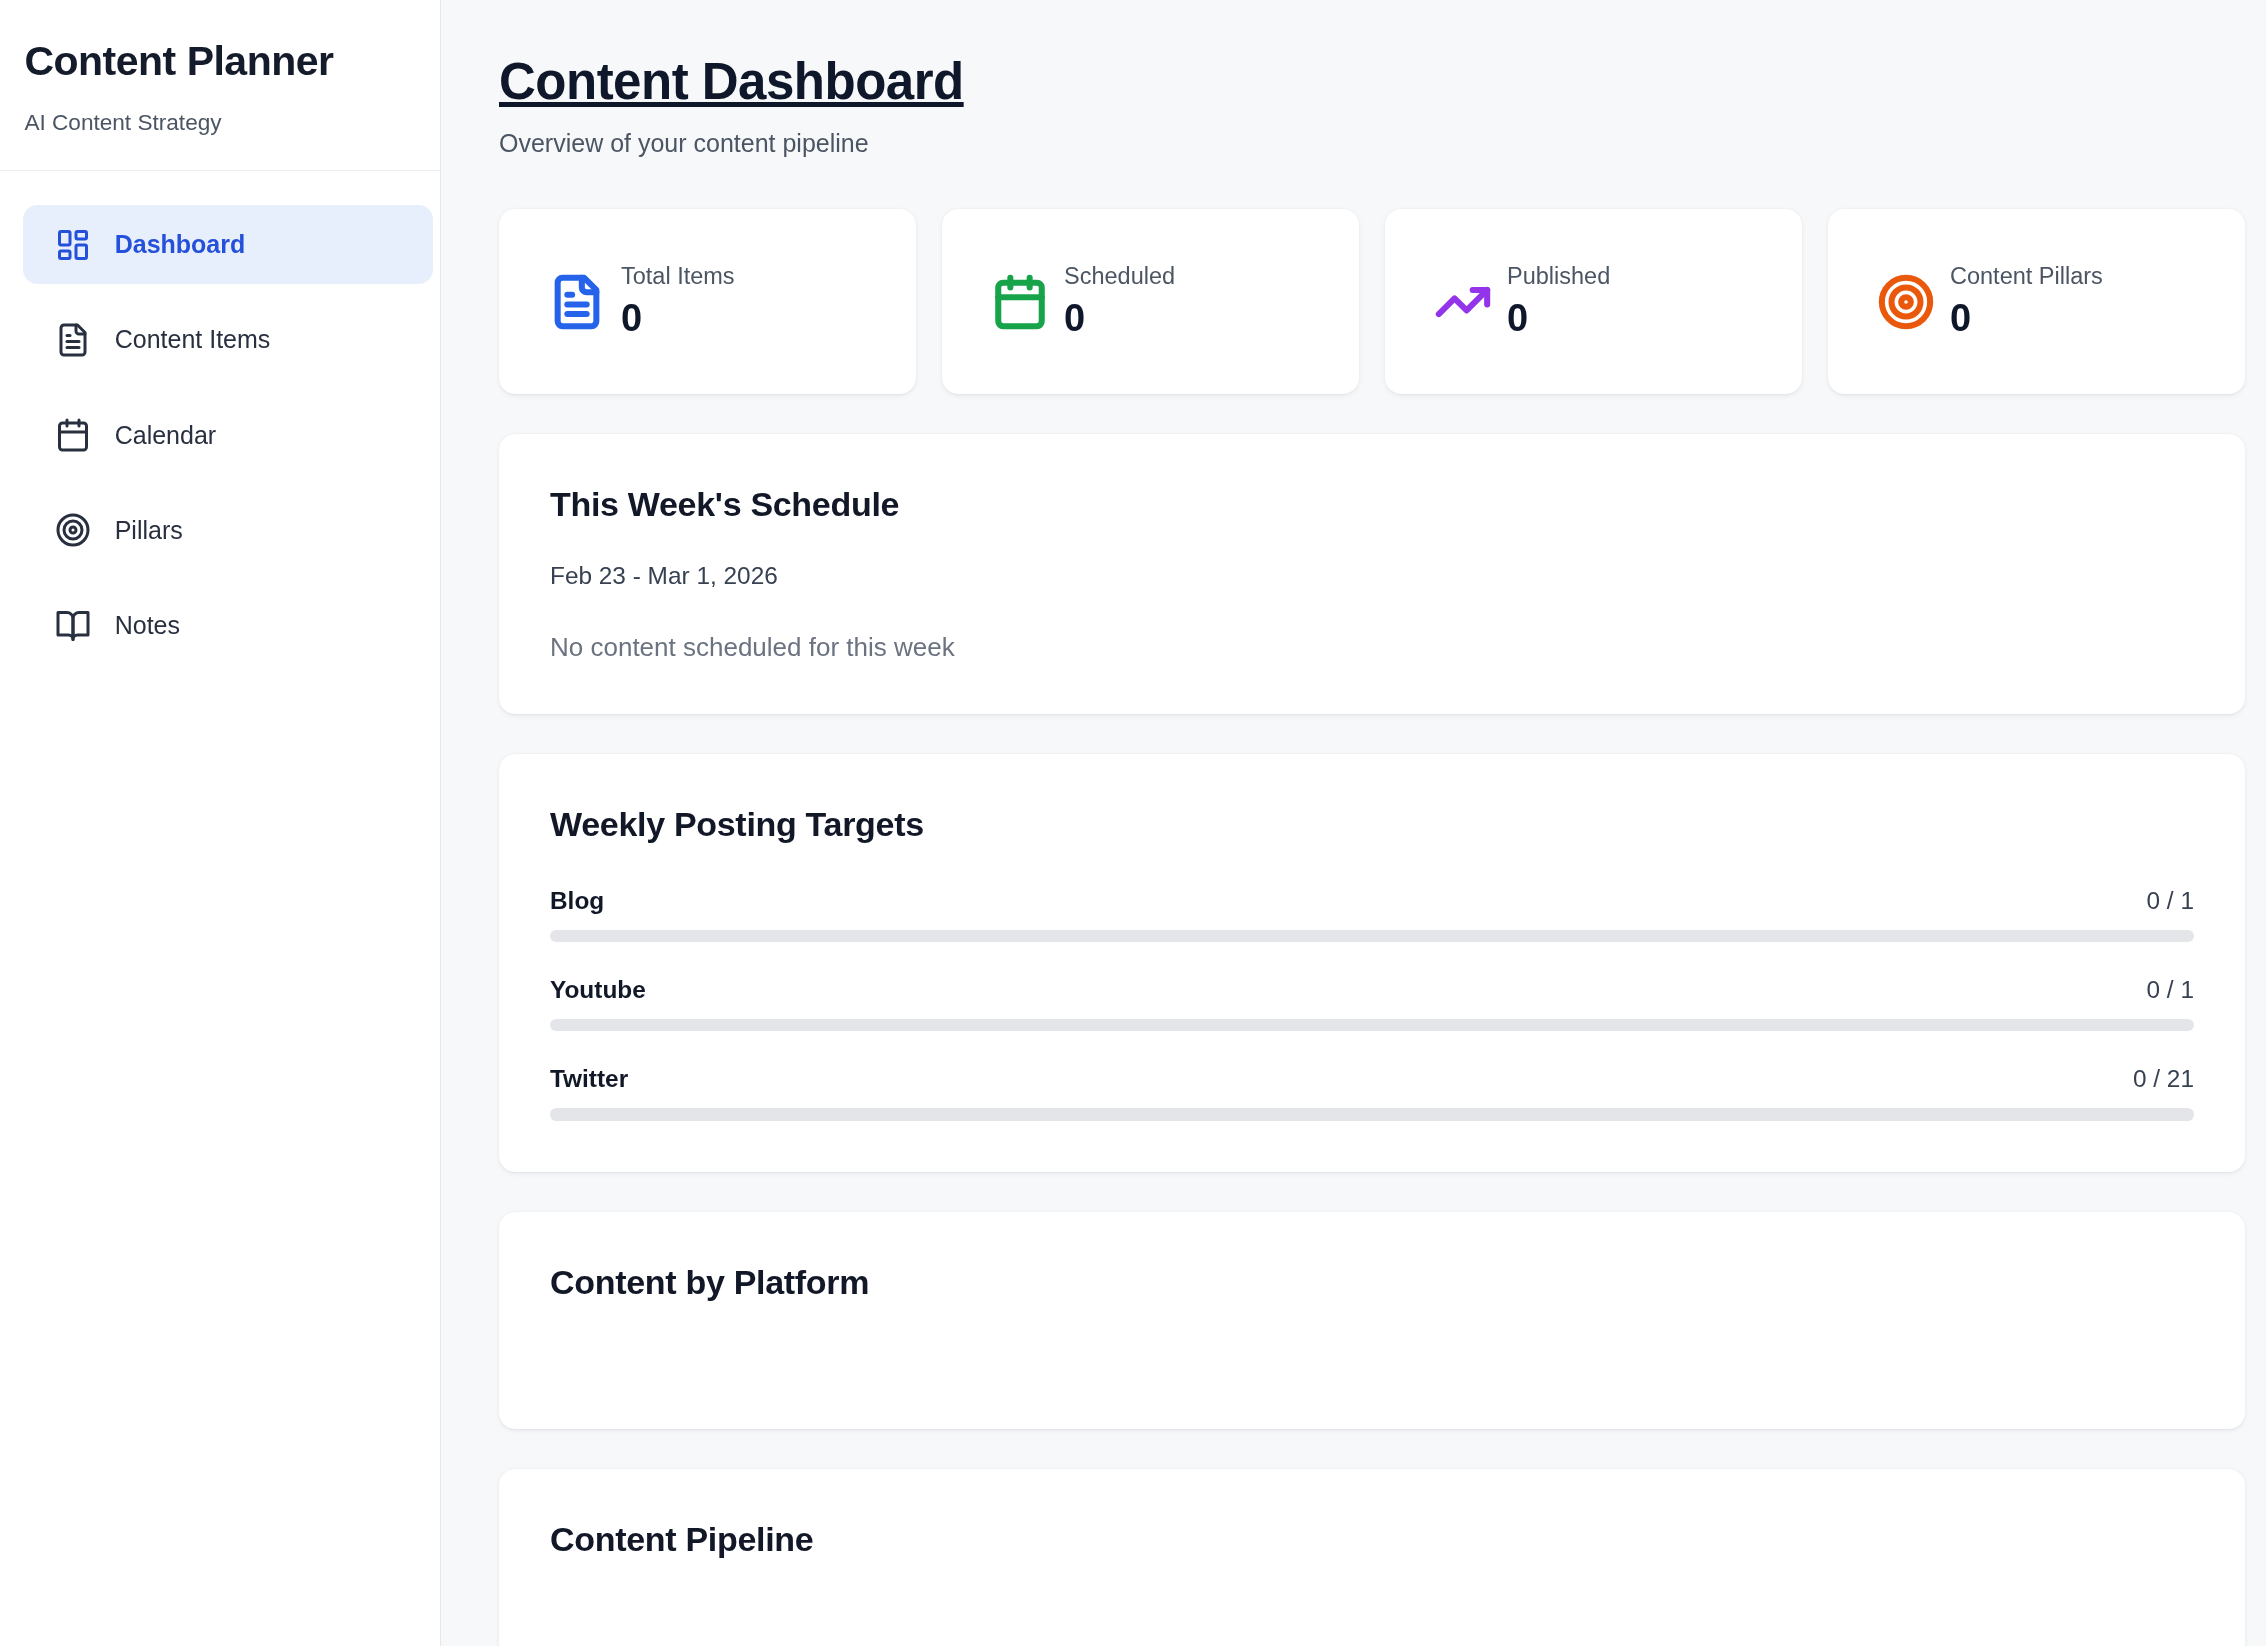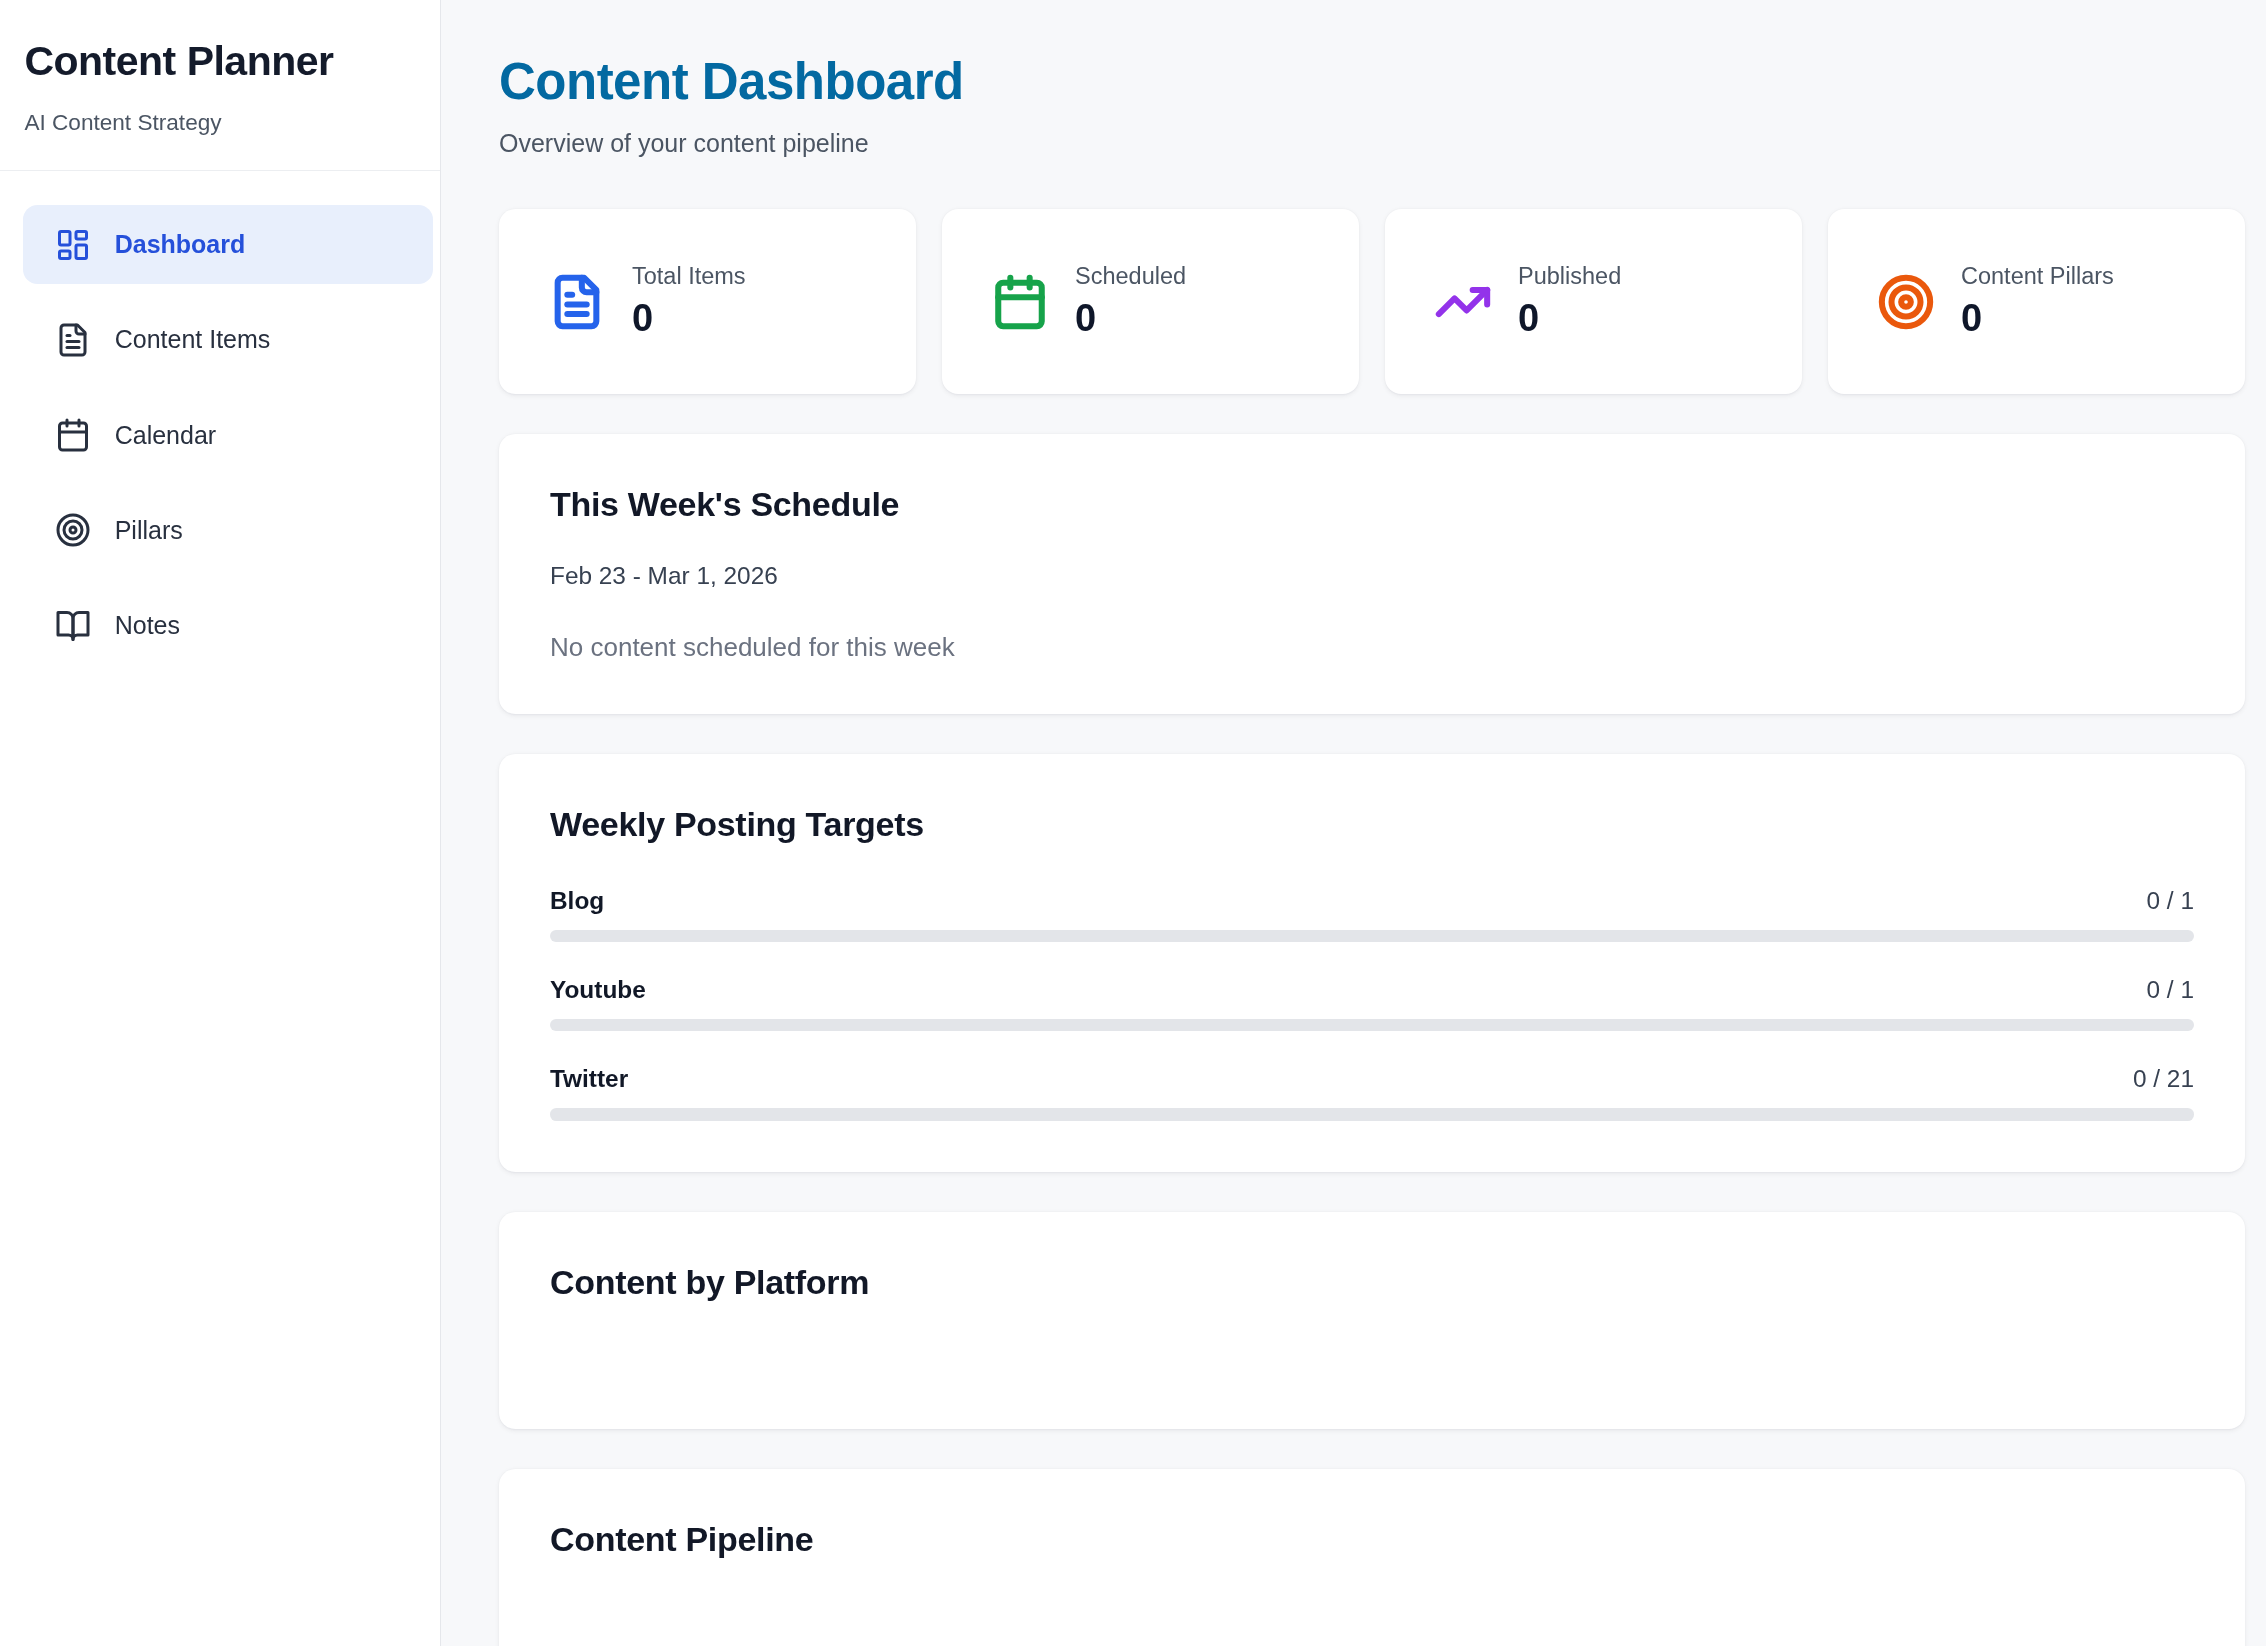--- a/index.html
+++ b/index.html
@@ -30,28 +30,28 @@
     border-radius: 14.5px;
     font-size: 25px; font-weight: 500; color: #28303f;
     cursor: pointer;
     margin-left: 16px;
   }
   .nav-item svg { width: 36px; height: 36px; flex: none; }
   .nav-item.active { background: #e8effc; color: #2550da; font-weight: 600; }
 
   
   .main { flex: 1; padding: 52px 22px 0 58px; overflow: hidden; }
-  .page-title { font-size: 51px; font-weight: 800; letter-spacing: -0.5px; color: #0369a1; margin: 0; }
+  .page-title { font-size: 51px; font-weight: 800; letter-spacing: -0.5px; color: #0f172a; margin: 0; text-decoration: underline; }
   .page-subtitle { font-size: 25px; color: #4b5563; margin-top: 18px; }
 
   .stats { display: grid; grid-template-columns: repeat(4, 1fr); gap: 26px; margin-top: 51px; }
   .stat-card {
     background: #ffffff; border-radius: 16.3px; height: 185px;
     box-shadow: 0 1.8px 5.4px rgba(15,23,42,0.06), 0 0.9px 1.8px rgba(15,23,42,0.04);
-    display: flex; align-items: center; padding: 0 49px; gap: 26px;
+    display: flex; align-items: center; padding: 0 49px; gap: 15px;
   }
   .stat-icon { width: 58px; height: 58px; flex: none; display: flex; }
   .stat-icon svg { width: 58px; height: 58px; }
   .stat-blue   { color: #2563eb; }
   .stat-green  { color: #16a34a; }
   .stat-purple { color: #9333ea; }
   .stat-orange { color: #ea580c; }
   .stat-label { font-size: 23.5px; color: #4b5563; }
   .stat-value { font-size: 38px; font-weight: 800; color: #0f172a; margin-top: 7.2px; }
 

